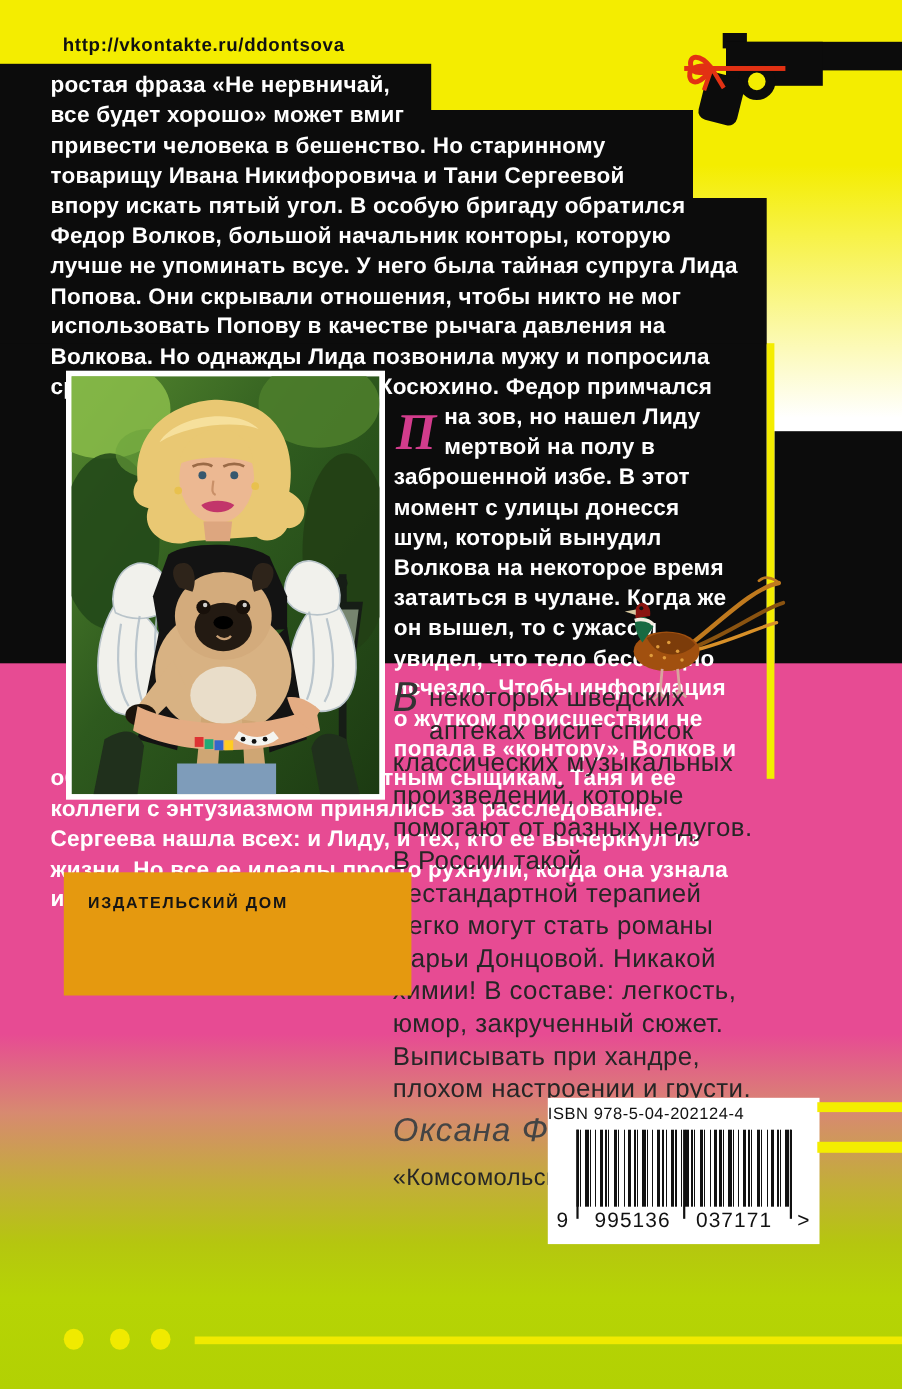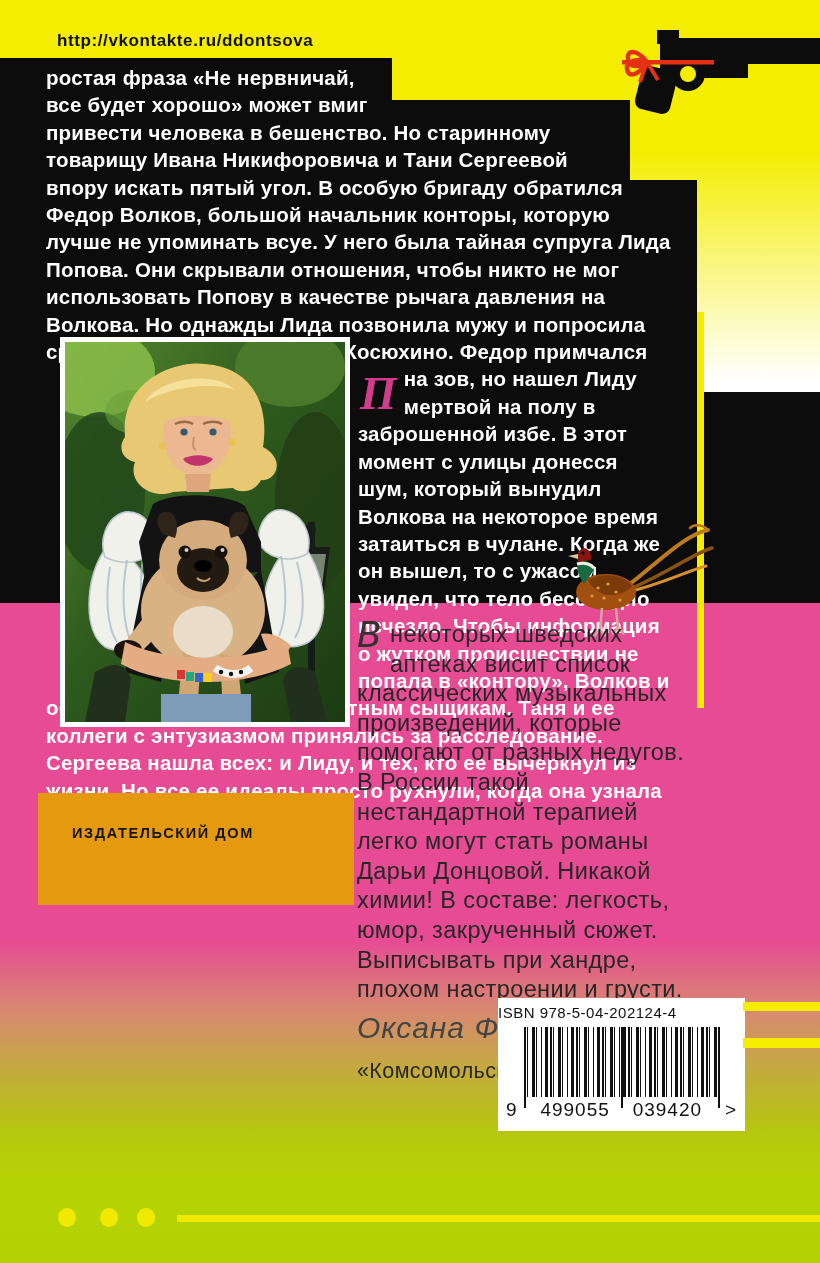--- a/index.html
+++ b/index.html
@@ -51,22 +51,22 @@
   #quote .dropcap{
     float:left;font-style:italic;font-size:36px;line-height:30px;
     margin:0 8px 0 0;color:#333;
     font-family:"DejaVu Sans","Liberation Sans",sans-serif;
   }
   #quote-sign-name{font-style:italic;font-size:30px;letter-spacing:1px;color:#444;}
   #quote-sign-role{font-size:17px;color:#262626;}
   #quote-sign-org{display:block;margin-top:10px;font-size:21.5px;color:#262626;}
   
   #publisher{
-    left:38px;top:793px;width:316px;height:112px;background:#e5990f;
-    color:#151515;padding:16px;box-sizing:border-box;
+    left:58px;top:793px;width:316px;height:112px;background:#e5990f;
+    color:#151515;padding:4px;box-sizing:border-box;
   }
   #publisher .line1{margin:16px 0 4px 18px;font-size:14.5px;font-weight:bold;letter-spacing:1.6px;}
   #publisher .line2,#publisher .line3{
     margin-left:17px;font-size:27px;font-weight:900;letter-spacing:.4px;line-height:28px;
   }
   
   #barcode-box{left:498px;top:998px;width:247px;height:133px;background:#fff;}
   #isbn{position:absolute;left:0;top:6px;width:100%;text-align:left;
         color:#111;font-size:15px;letter-spacing:.5px;}
   #bars{position:absolute;left:26px;top:29px;width:196px;height:70px;
@@ -257,22 +257,22 @@
   </div>
 
   <div class="abs" id="barcode-box">
     <div id="isbn">ISBN 978-5-04-202124-4</div>
     <div id="bars"></div>
     <div class="guard" id="guard-l"></div>
     <div class="guard" id="guard-m"></div>
     <div class="guard" id="guard-r"></div>
     <div id="bar-digits">
       <span>9</span>
-      <span>499055</span>
-      <span>039420</span>
+      <span>995136</span>
+      <span>037171</span>
       <span>&gt;</span>
     </div>
   </div>
   <div class="abs ybar" id="ybar-1"></div>
   <div class="abs ybar" id="ybar-2"></div>
 
   <div class="abs dot" id="dot-1"></div>
   <div class="abs dot" id="dot-2"></div>
   <div class="abs dot" id="dot-3"></div>
   <div class="abs" id="bottom-line"></div>

